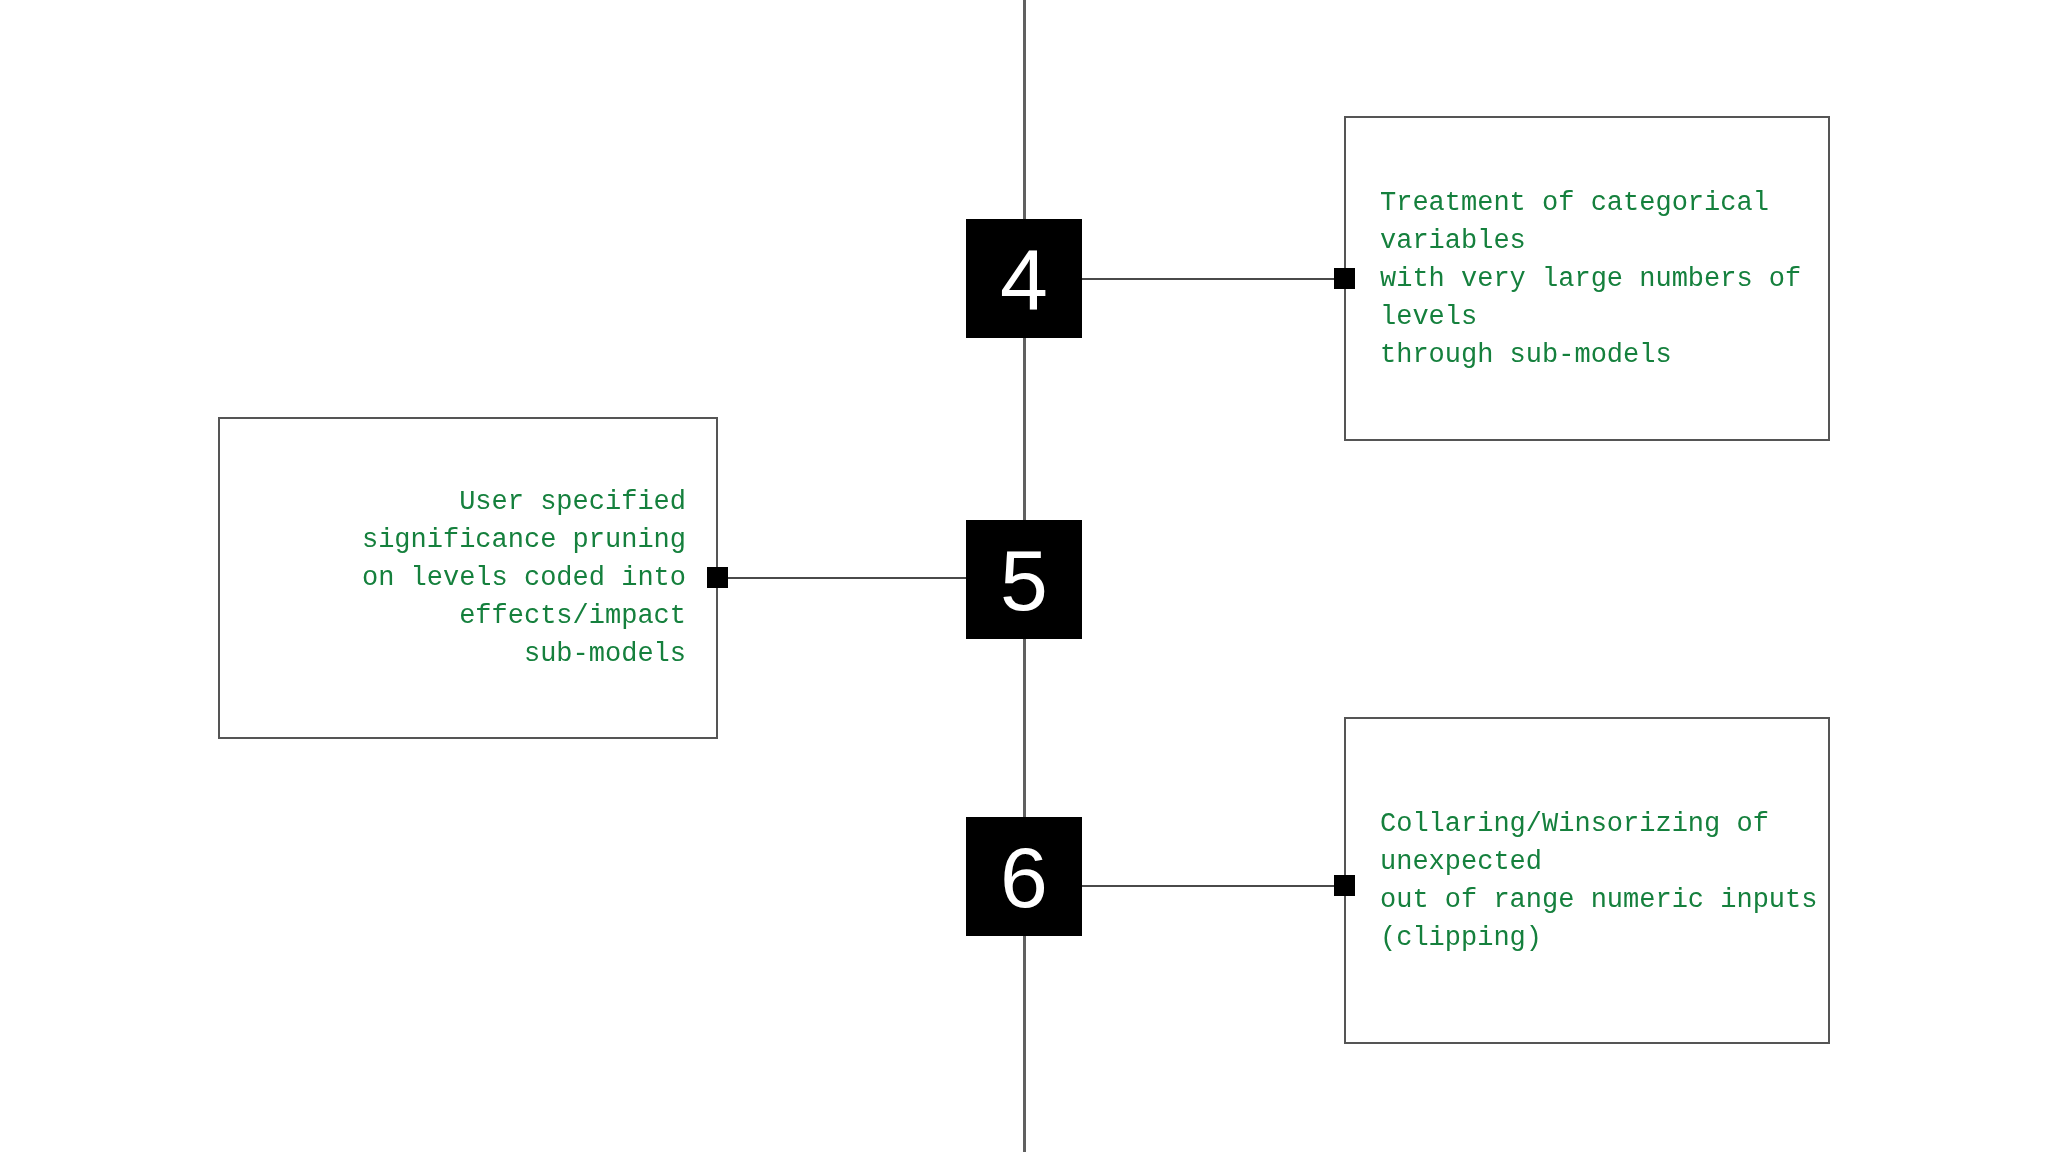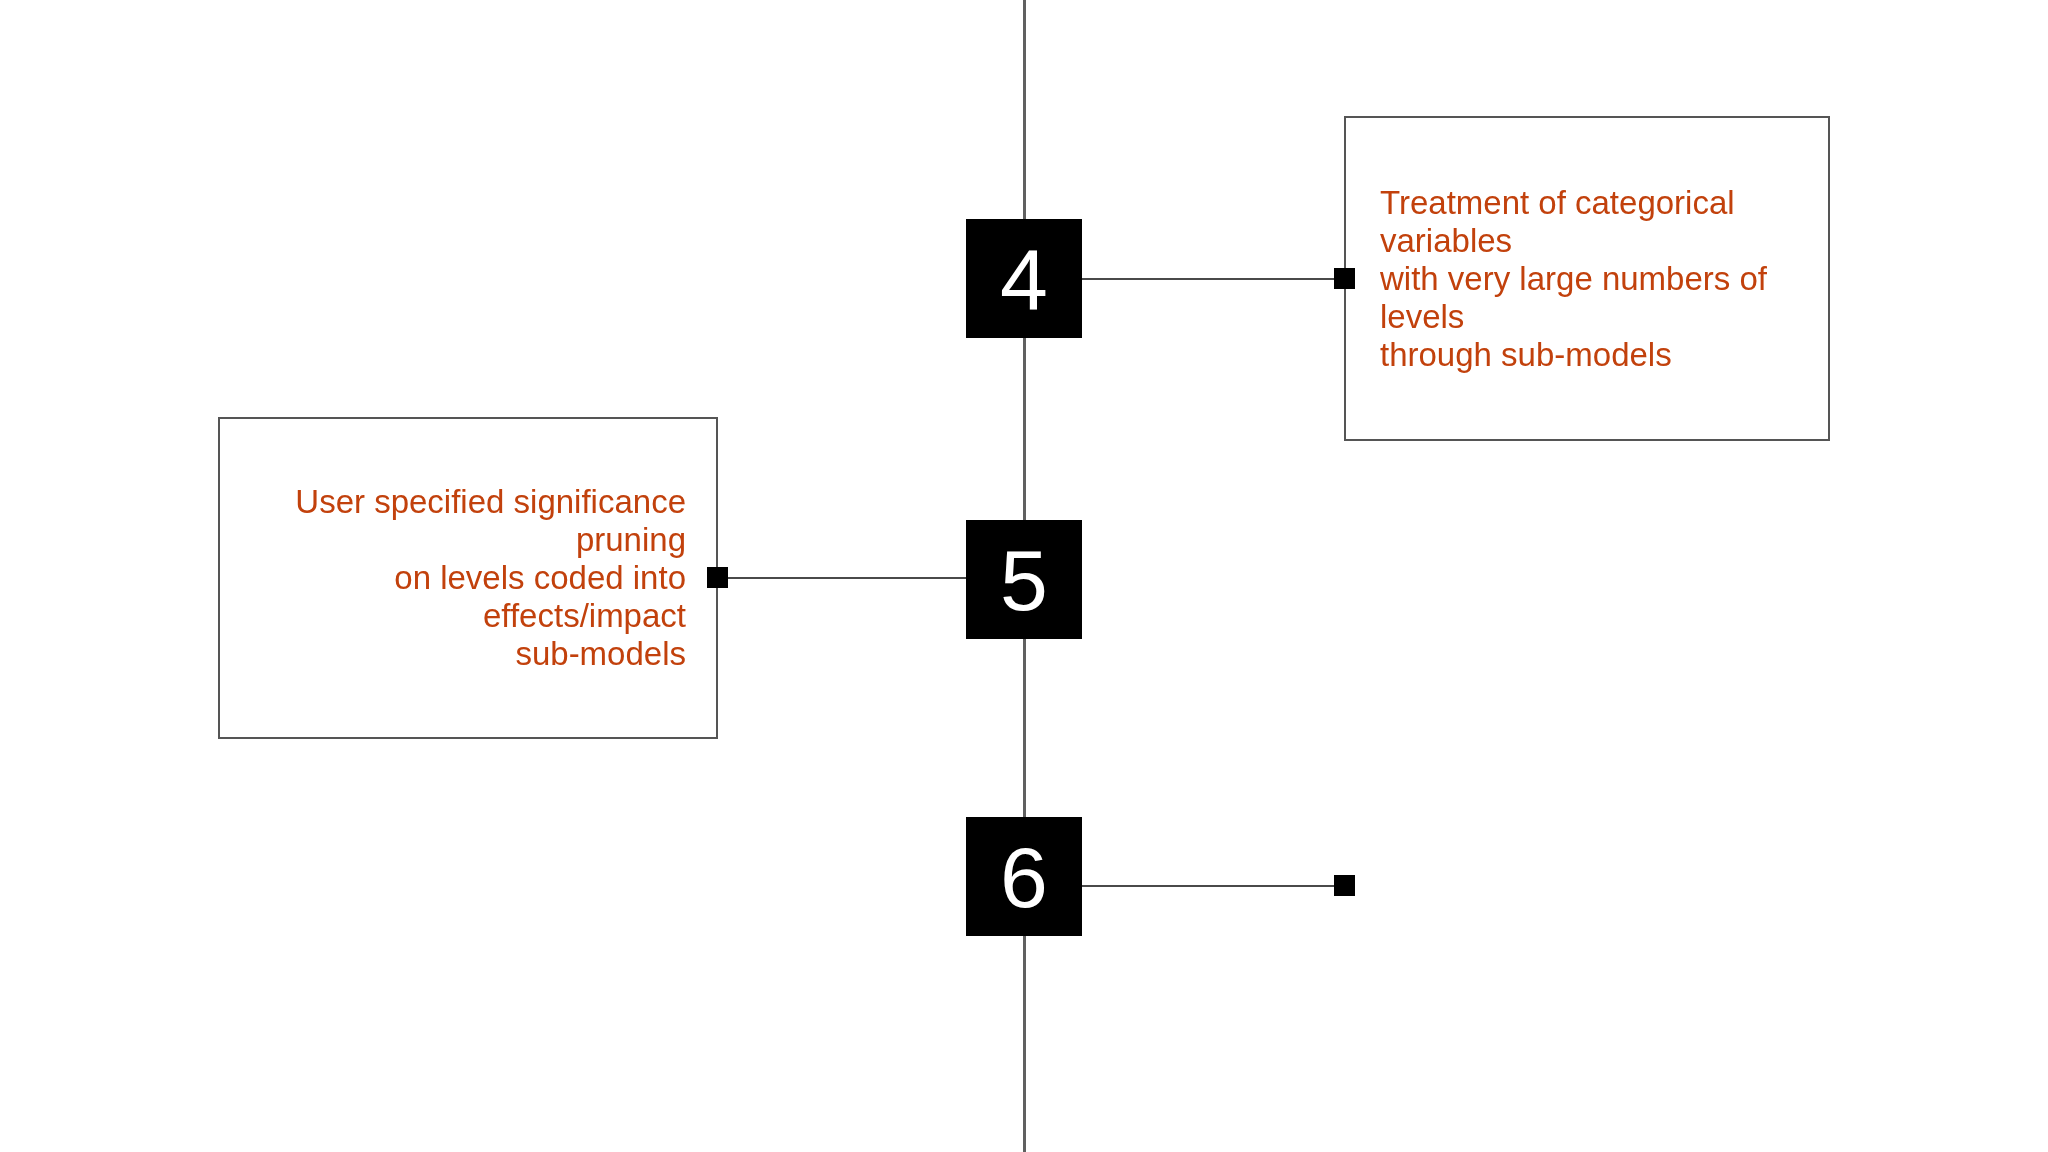--- a/index.html
+++ b/index.html
@@ -70,24 +70,24 @@
   .callout {
     position: absolute;
     box-sizing: border-box;
     border: 2px solid #555555;
     background: #ffffff;
     z-index: 3;
     display: flex;
     align-items: center;
   }
   .callout-text {
-    font-family: Liberation Sans, sans-serif;
-    font-size: 33px;
+    font-family: Liberation Mono, monospace;
+    font-size: 27px;
     line-height: 38px;
-    color: #c2410c;
+    color: #15803d;
     width: 100%;
     white-space: pre-line;
   }
   .callout.align-right .callout-text {
     text-align: right;
     padding-right: 30px;
     padding-left: 33px;
   }
   .callout.align-left .callout-text {
     text-align: left;
@@ -128,16 +128,20 @@
   </div>
 
   <div class="connector-node" style="left:707px; top:567px;"></div>
 
   <div class="connector-line" style="left:1082px; top:885px; width:262px;"></div>
 
   <div class="milestone" style="left:966px; top:817px;">
     <span class="milestone-number">6</span>
   </div>
 
+  <div class="callout align-left" style="left:1344px; top:717px; width:486px; height:327px;">
+    <div class="callout-text">Collaring/Winsorizing of unexpected
+out of range numeric inputs (clipping)</div>
+  </div>
 
   <div class="connector-node" style="left:1334px; top:875px;"></div>
 
 </div>
 
 </body></html>

